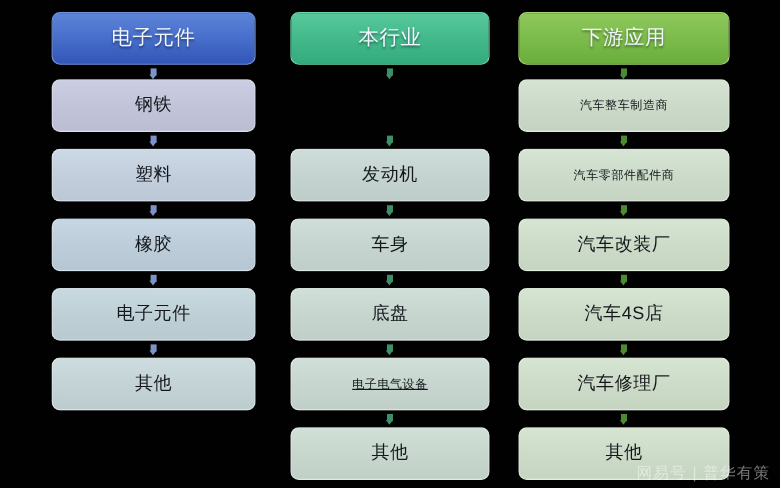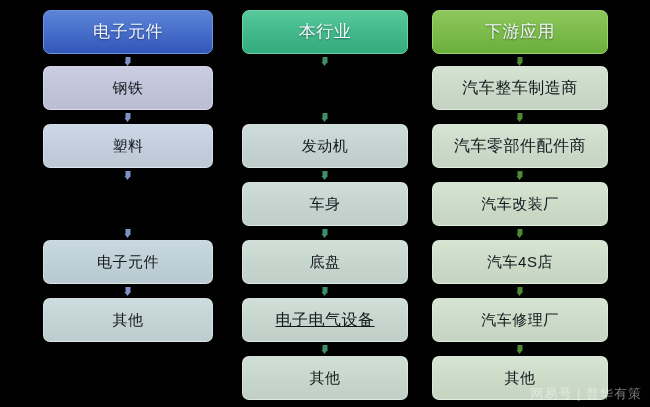--- a/index.html
+++ b/index.html
@@ -70,21 +70,21 @@
   }
 
   .item-node {
     color: #14181c;
     font-size: 15px;
     font-weight: 400;
     border: 1px solid rgba(255,255,255,0.35);
   }
 
   .item-node.small {
-    font-size: 16px;
+    font-size: 10px;
   }
 
   
   .connector {
     position: absolute;
     left: 50%;
     transform: translateX(-50%);
     width: 7px;
     height: 9px;
   }
@@ -142,20 +142,23 @@
         <div class="stem" style="background: currentcolor;"></div>
         <div class="head"></div>
       </div>
       <div class="node item-node" style="top: 124px; background: linear-gradient(rgb(205, 216, 231) 0%, rgb(195, 206, 221) 55%, rgb(189, 200, 215) 100%);">
         <span>塑料</span>
       </div>
       <div class="connector conn-0" style="top: 171px;">
         <div class="stem" style="background: currentcolor;"></div>
         <div class="head"></div>
       </div>
+      <div class="node item-node" style="top: 182px; background: linear-gradient(rgb(198, 214, 227) 0%, rgb(188, 204, 217) 55%, rgb(182, 198, 211) 100%);">
+        <span>橡胶</span>
+      </div>
       <div class="connector conn-0" style="top: 229px;">
         <div class="stem" style="background: currentcolor;"></div>
         <div class="head"></div>
       </div>
       <div class="node item-node" style="top: 240px; background: linear-gradient(rgb(201, 217, 224) 0%, rgb(191, 207, 214) 55%, rgb(185, 201, 208) 100%);">
         <span>电子元件</span>
       </div>
       <div class="connector conn-0" style="top: 287px;">
         <div class="stem" style="background: currentcolor;"></div>
         <div class="head"></div>

